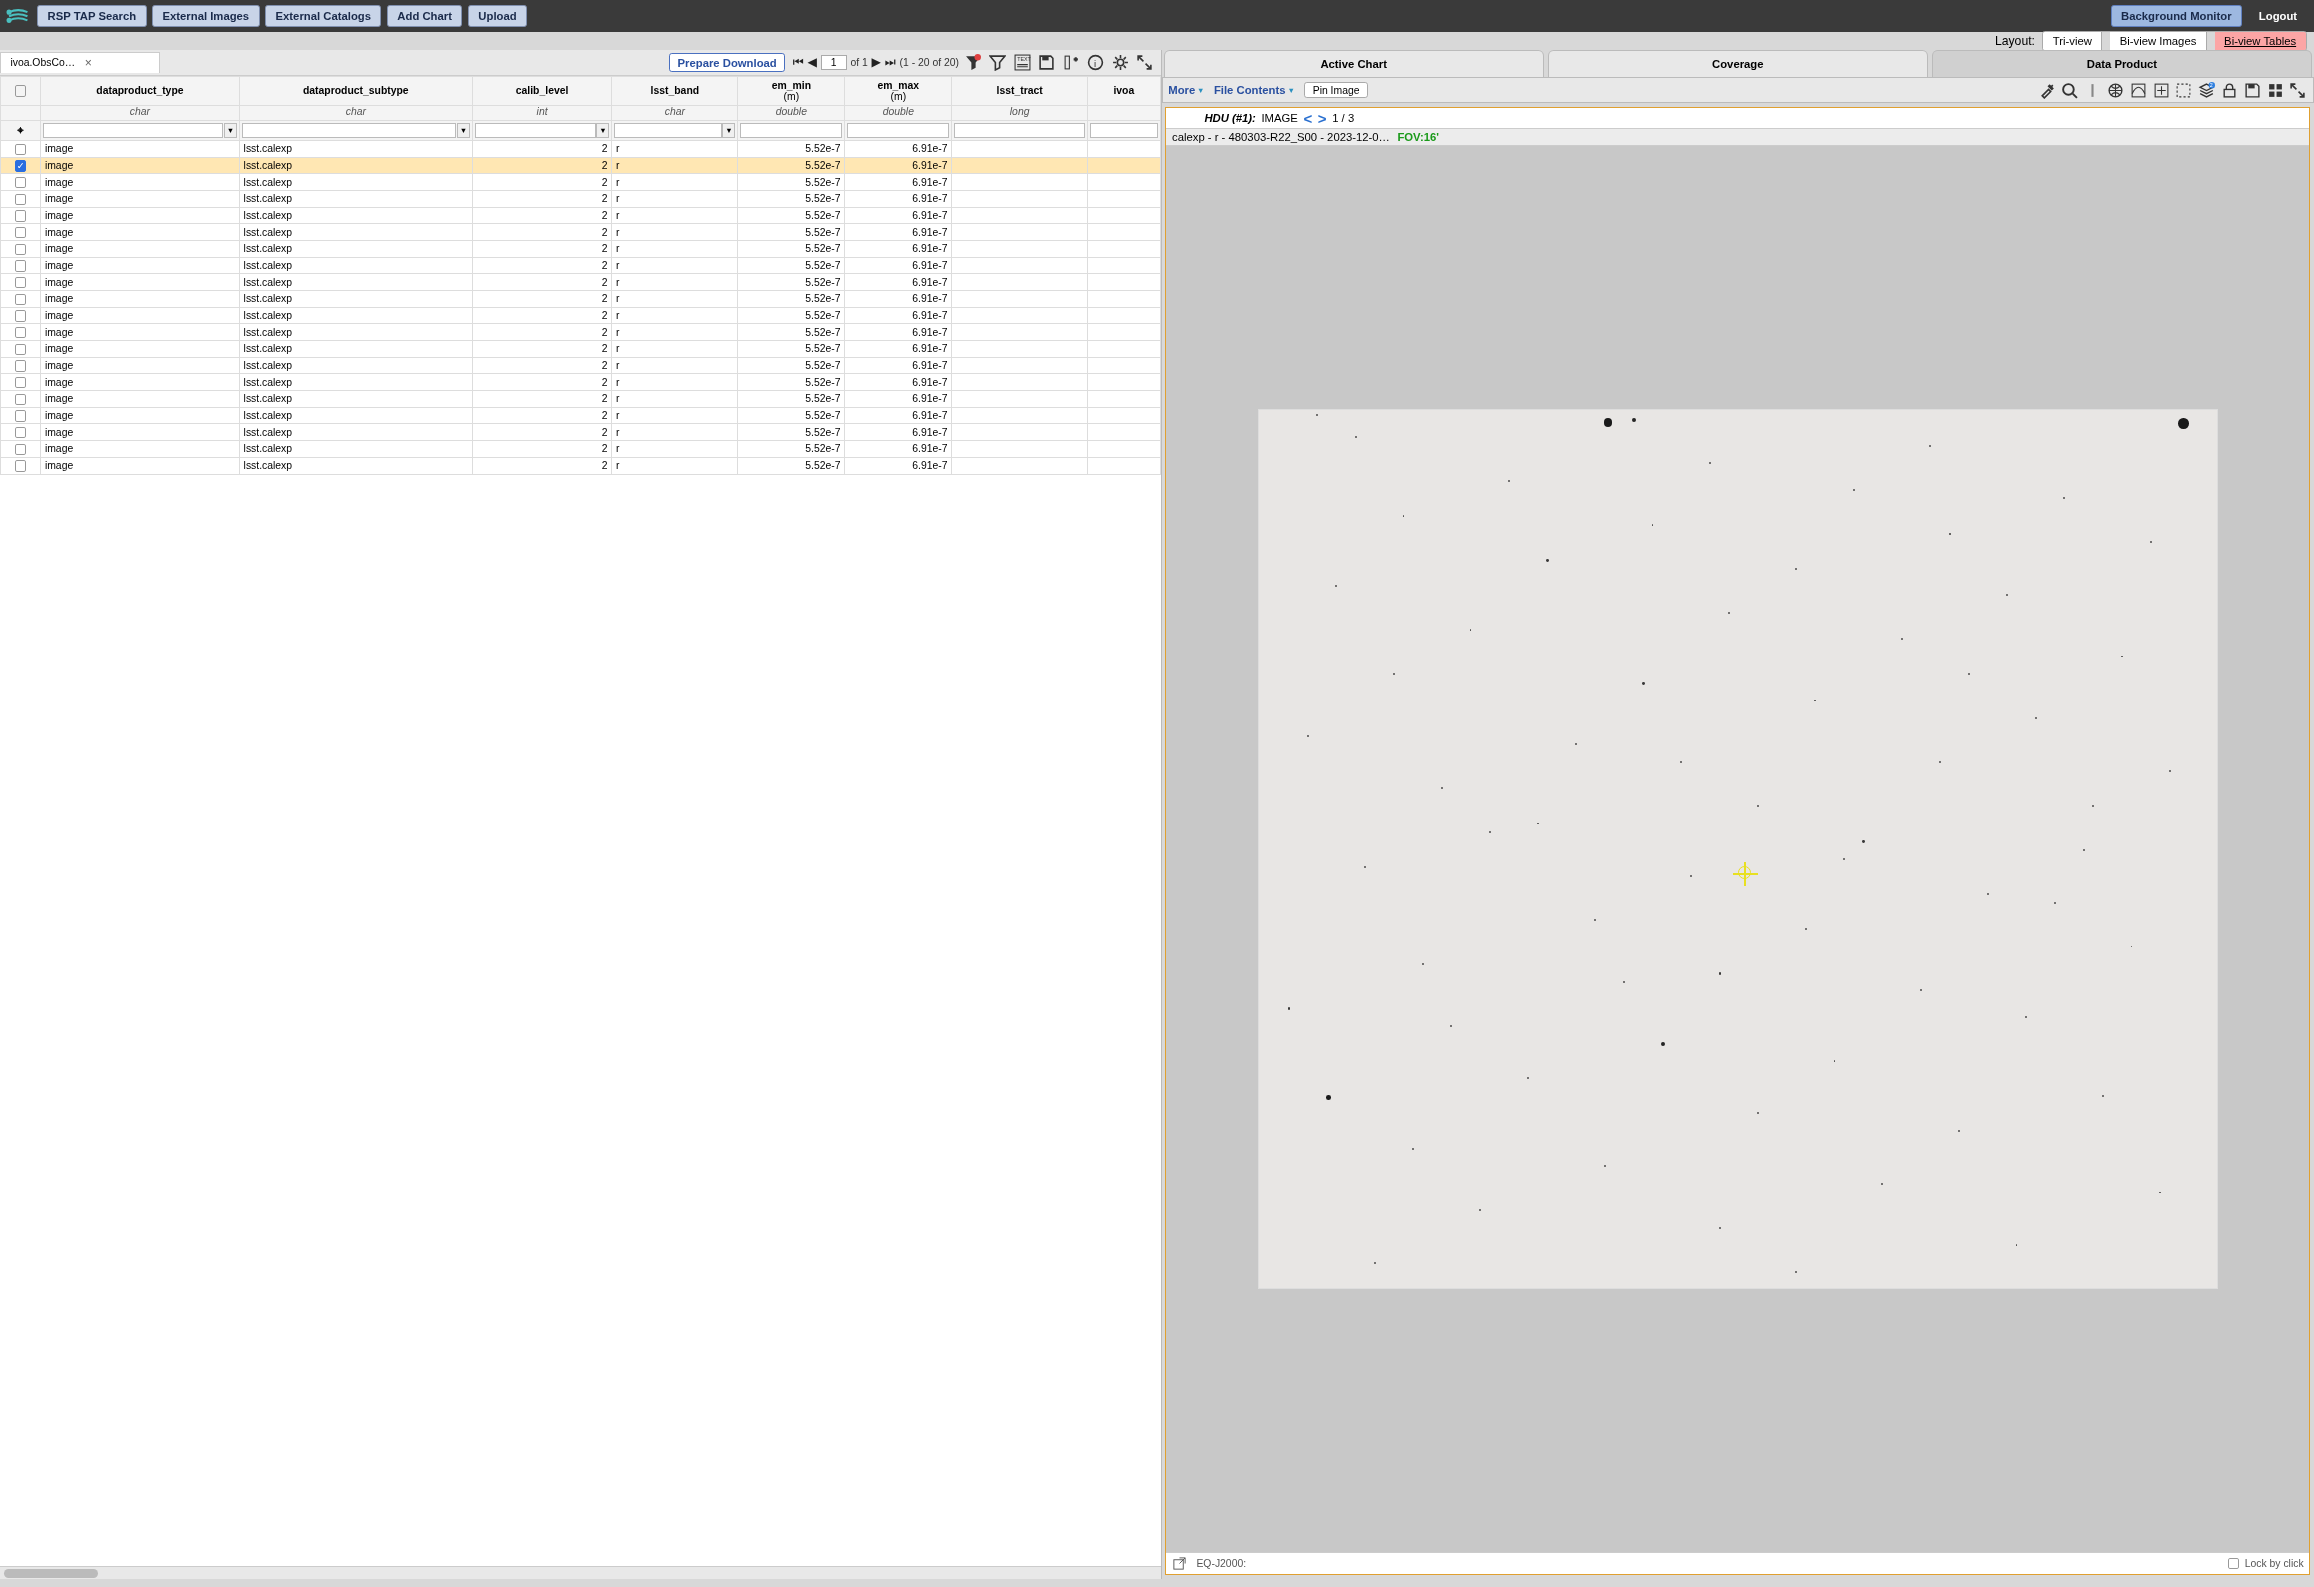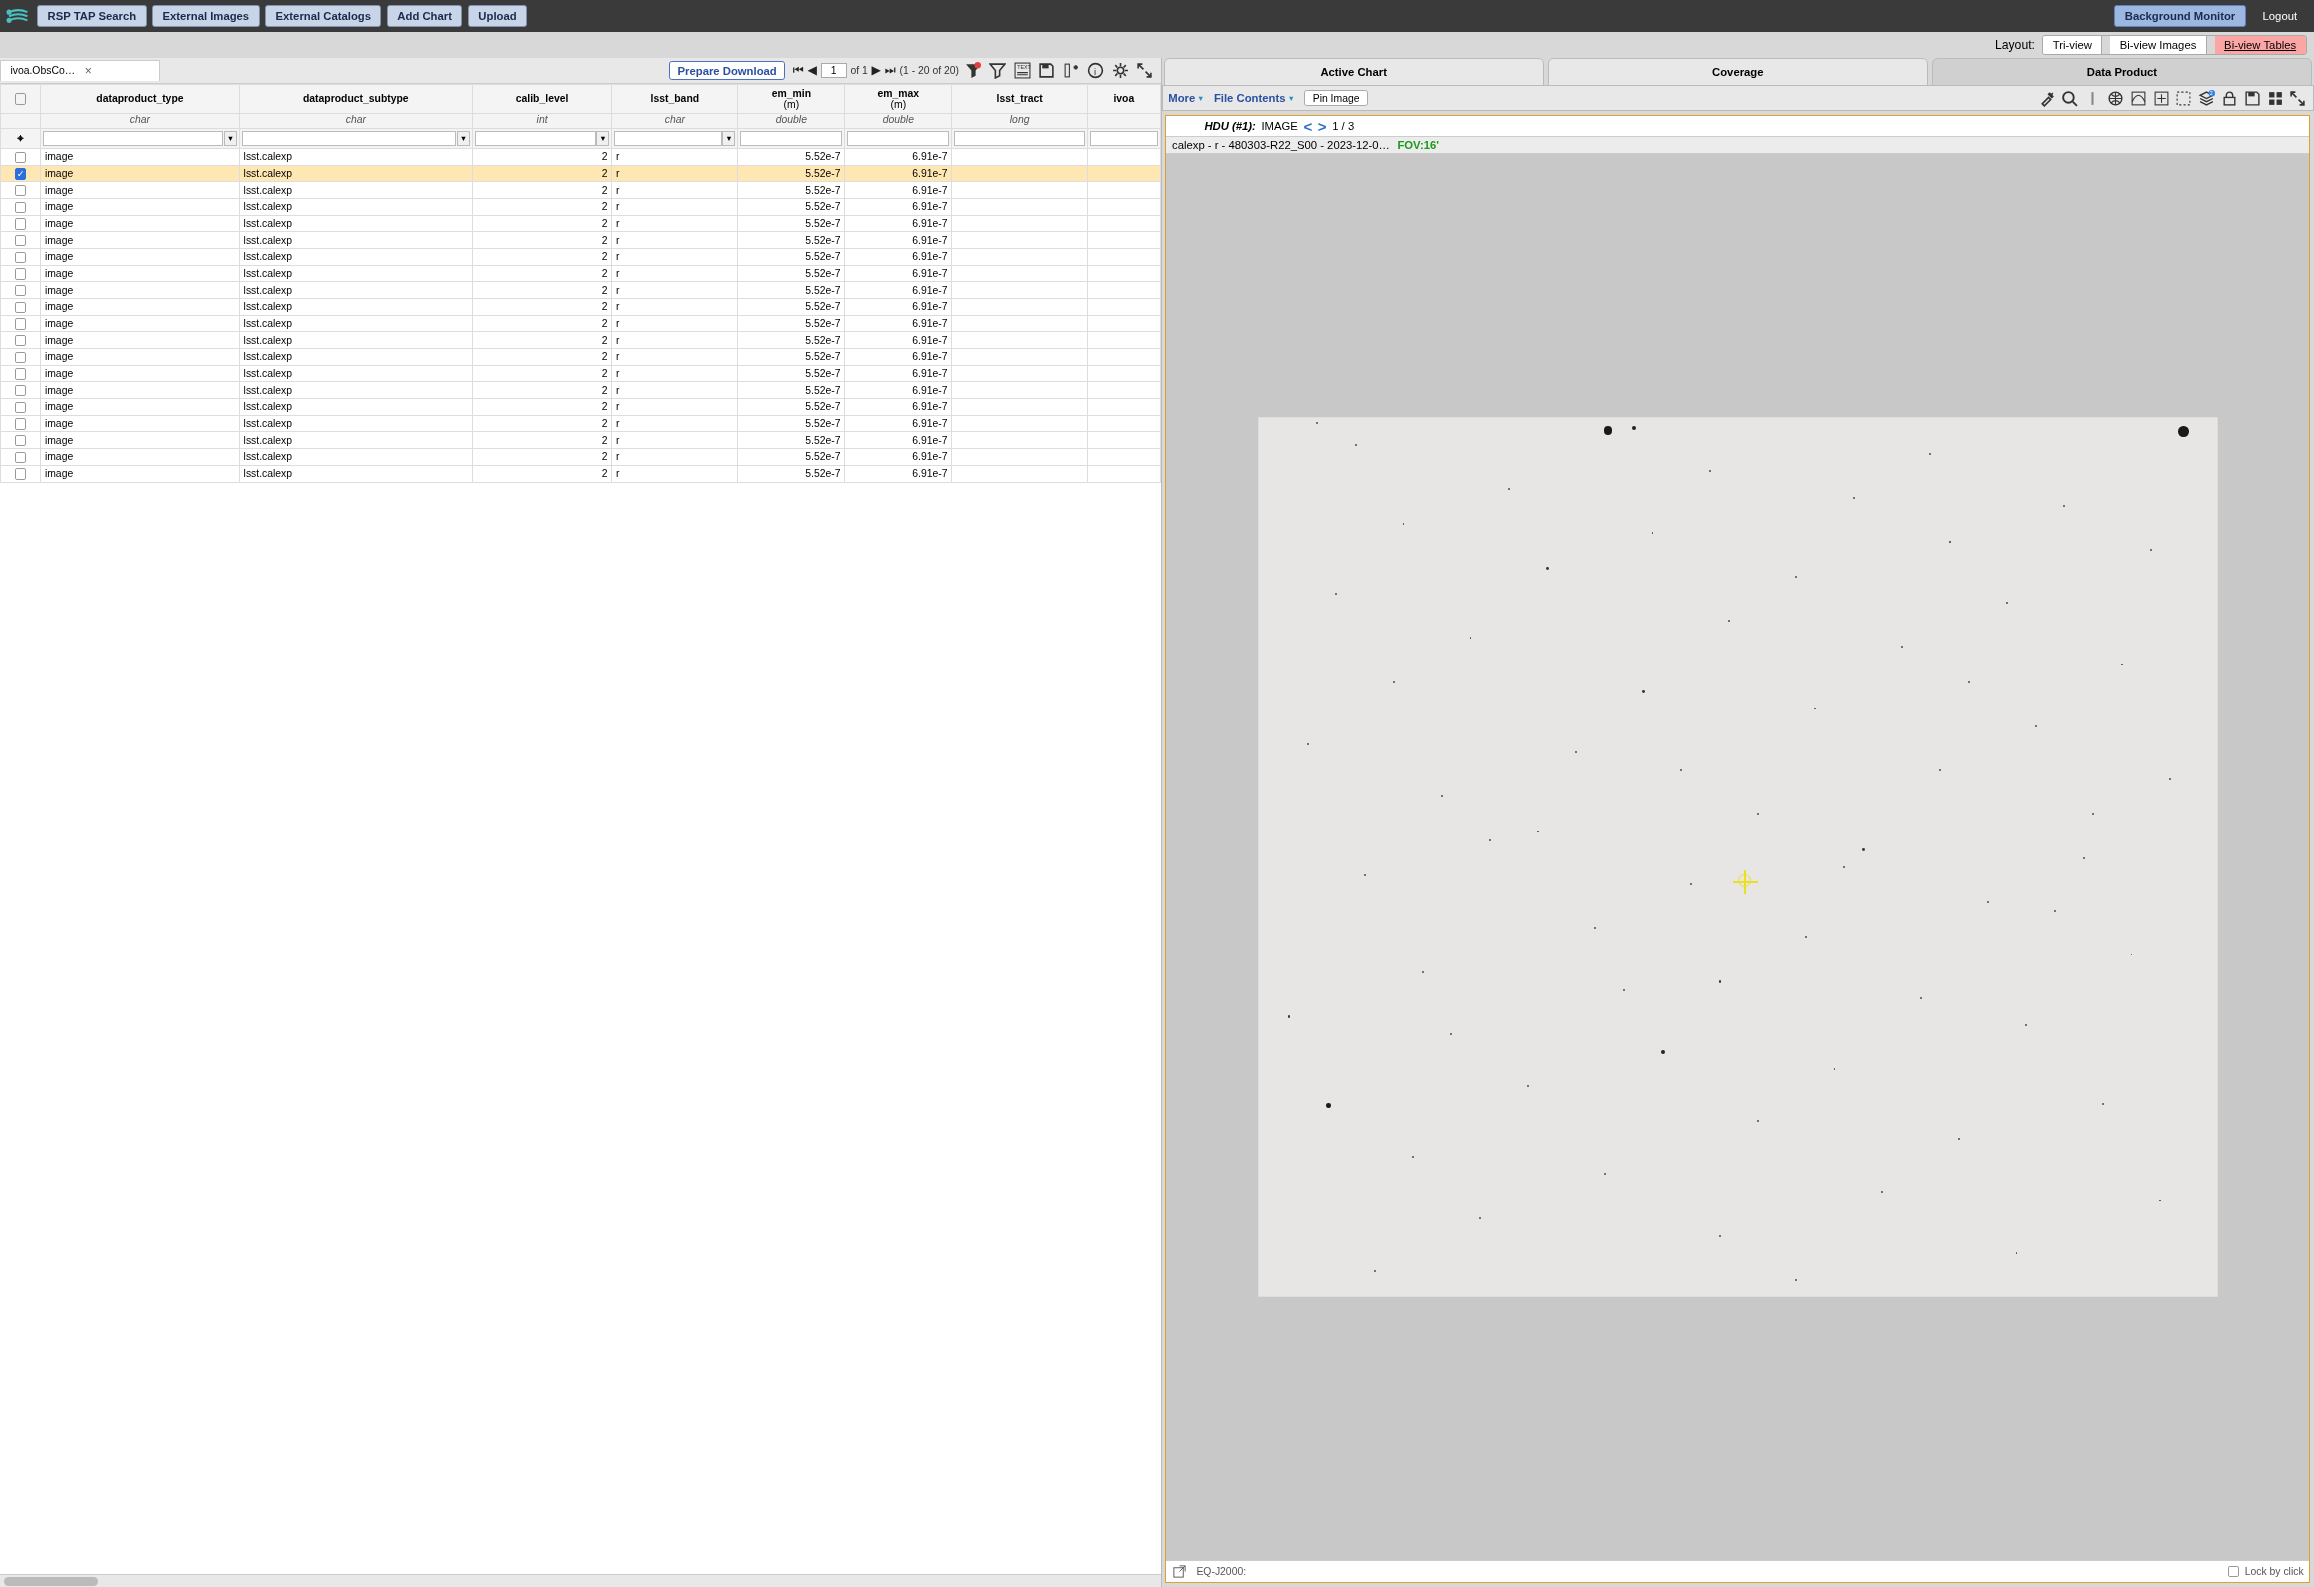--- a/index.html
+++ b/index.html
@@ -5,24 +5,24 @@
 * { box-sizing: border-box; margin: 0; padding: 0; }
 body { font-family: -apple-system, BlinkMacSystemFont, "Segoe UI", Arial, sans-serif; font-size: 11.3px; background: #d8d8d8; overflow: hidden; }
 
 
 .topbar { background: #3a3a3a; height: 32px; display: flex; align-items: center; padding: 0 5.6px; gap: 5.6px; }
 .logo { width: 26px; height: 26px; display:flex; align-items:center; justify-content:center; }
 .logo svg { width: 24.5px; height: 24.5px; }
 .nav-btn { background: #c8d4e8; border: 0.9px solid #8090b0; border-radius: 2.8px; padding: 3.8px 9.4px; font-size: 11.3px; font-weight: 600; color: #1a2a4a; cursor: pointer; }
 .topbar .spacer { flex: 1; }
 .bg-monitor { background: #9db8e0; border: 0.9px solid #6080c0; }
-.logout { color: #fff; padding: 0 11.3px; cursor: pointer; font-weight: 400; }
-
-
-.layout-row { height: 26px; display: flex; align-items: center; justify-content: flex-end; padding: 0 7.5px; gap: 7.5px; background: #d8d8d8; }
+.logout { color: #fff; padding: 0 11.3px; cursor: pointer; font-weight: 700; }
+
+
+.layout-row { height: 18px; display: flex; align-items: center; justify-content: flex-end; padding: 0 7.5px; gap: 7.5px; background: #d8d8d8; }
 .layout-label { font-weight: 400; font-size: 12.2px; }
 .seg-group { display: flex; border: 0.9px solid #aaa; border-radius: 2.8px; overflow: hidden; gap: 8px; }
 .seg-btn { background: #fff; border: none; border-right: 0.9px solid #aaa; padding: 2.8px 9.4px; font-size: 11.3px; cursor: pointer; }
 .seg-btn:last-child { border-right: none; }
 .seg-btn.active { background: #fca5a5; text-decoration: underline; }
 
 
 .main { display: flex; height: calc(100vh - 58px); }
 .left-pane { width: 50.2%; display: flex; flex-direction: column; background: #fff; border-right: 1.9px solid #bbb; min-width: 0; }
 .right-pane { flex: 1; display: flex; flex-direction: column; background: #d8d8d8; min-width: 0; }

